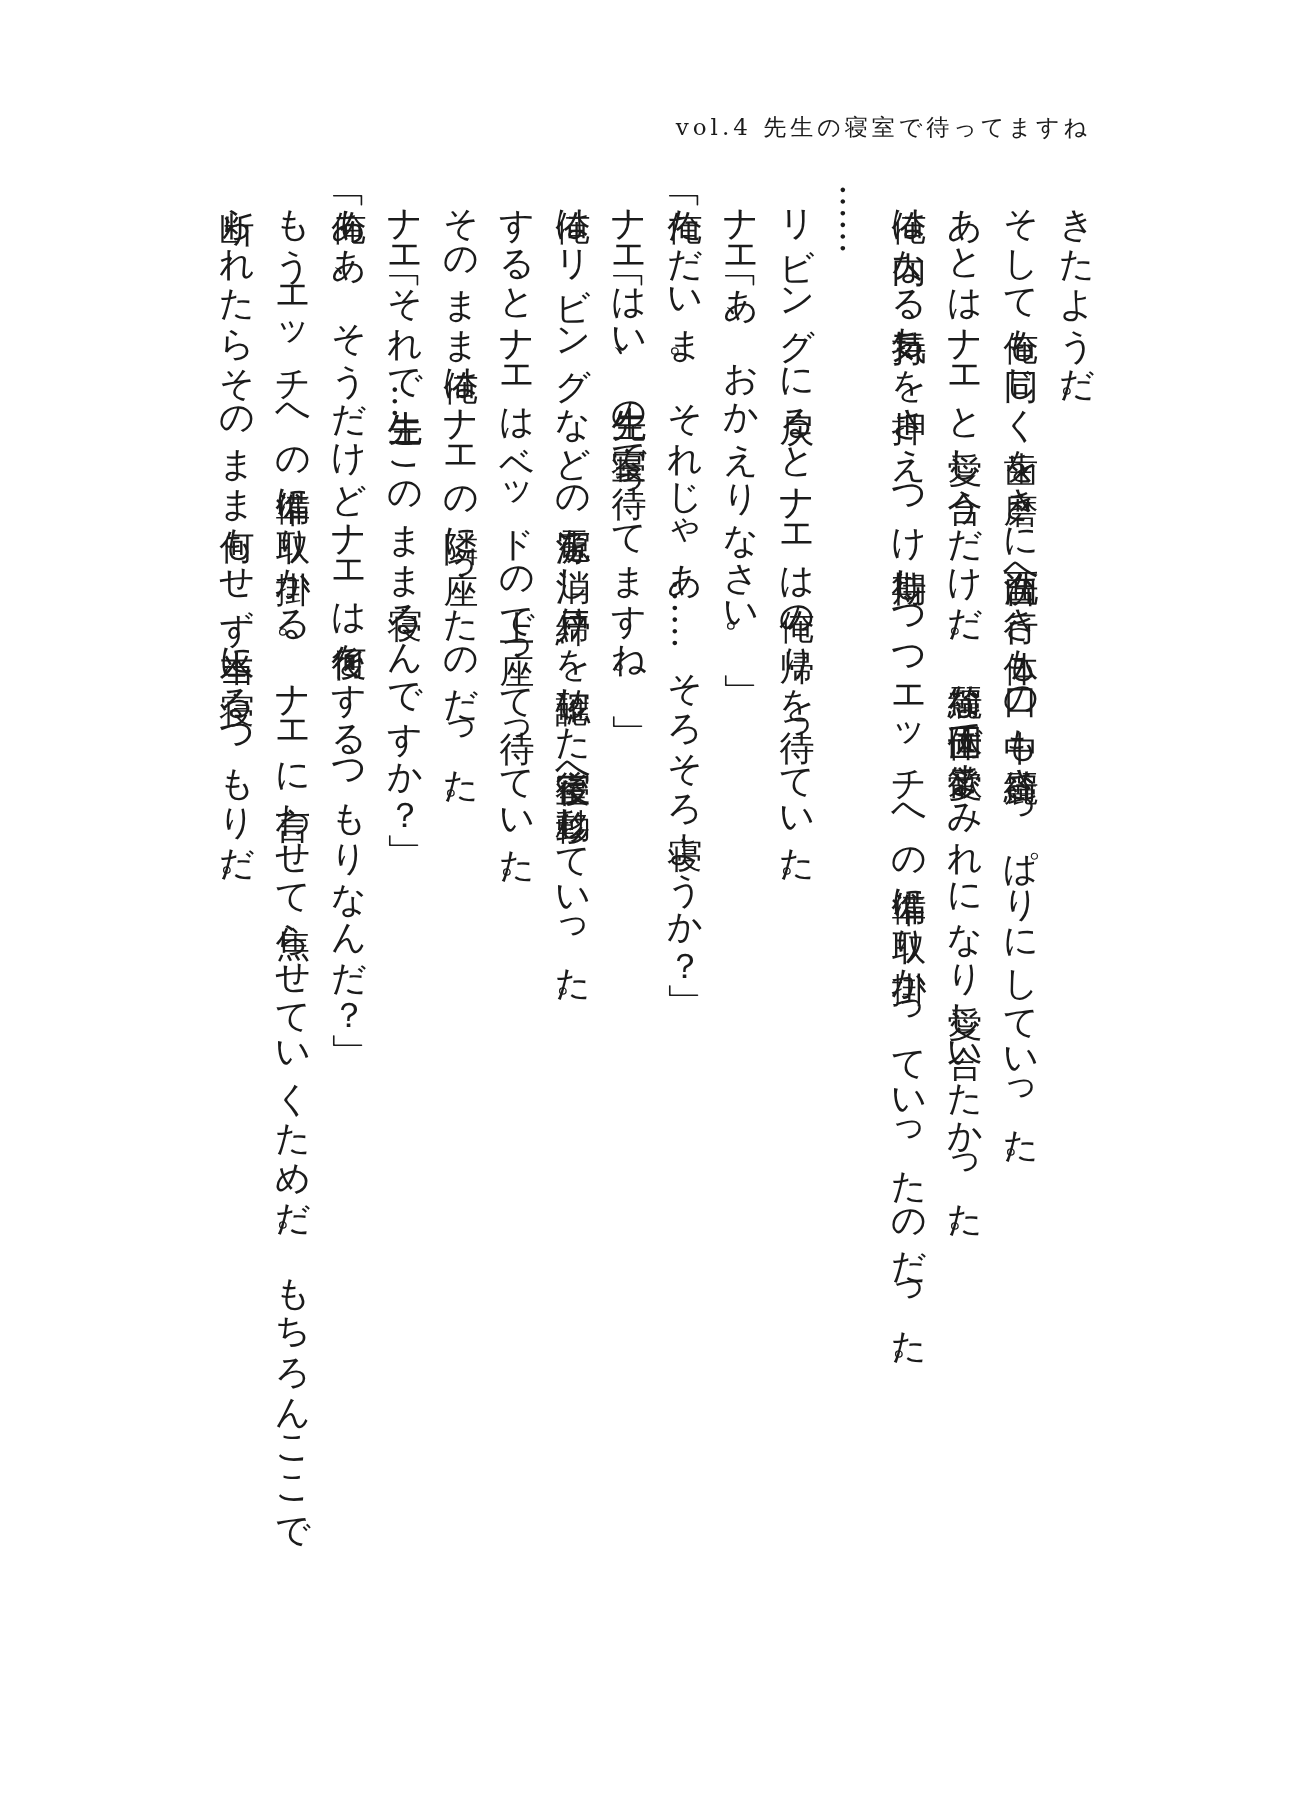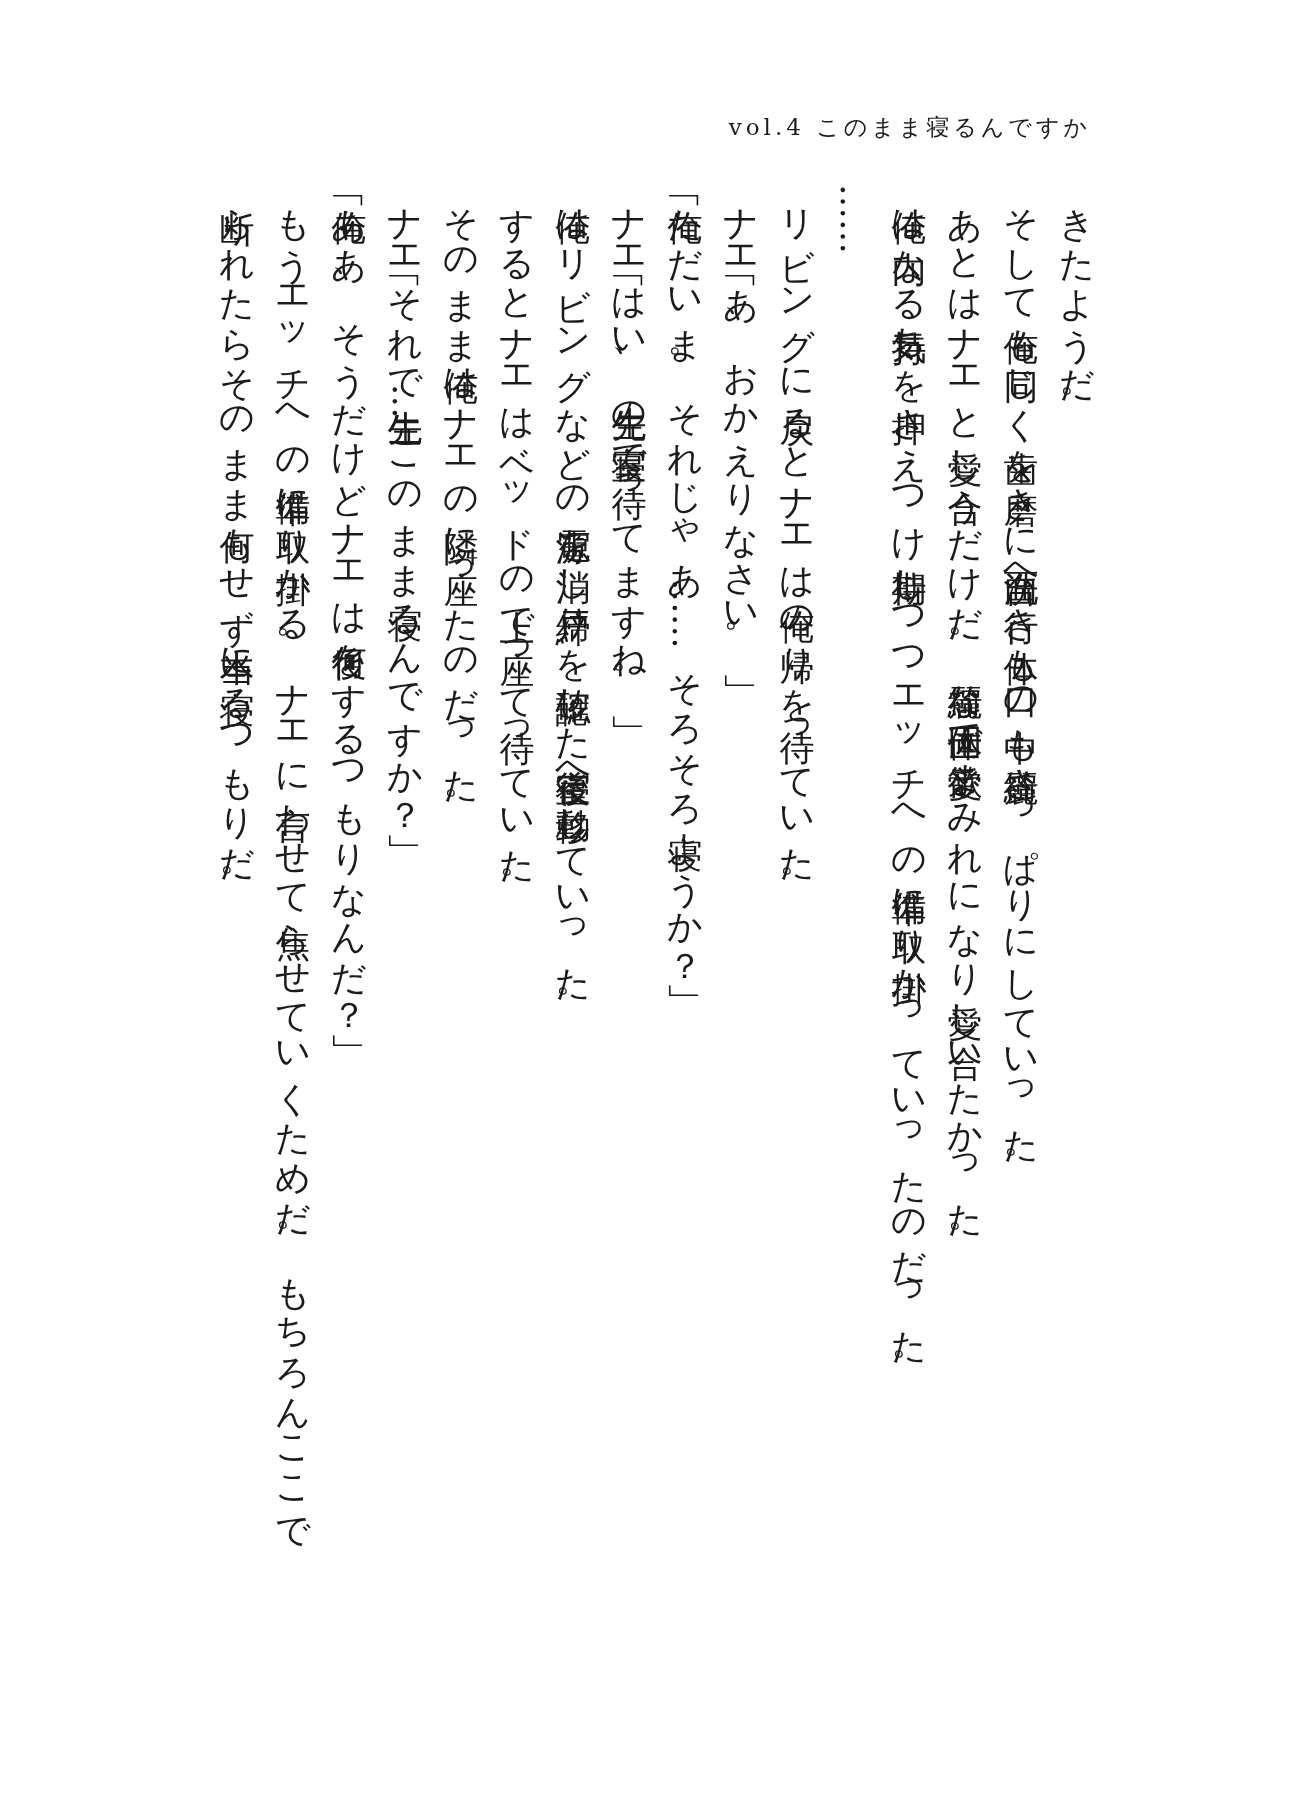--- a/index.html
+++ b/index.html
@@ -41,21 +41,21 @@
     margin: 0;
     padding: 0;
     white-space: nowrap;
   }
 </style>
 </head>
 <body>
 
 <div class="page">
 
-  <div class="header-title">vol.4 このまま寝るんですか</div>
+  <div class="header-title">vol.4 先生の寝室で待ってますね</div>
 
   <div class="vtext">
     <p>きたようだ。</p>
     <p>そして俺も同じく歯を磨きに洗面台へ行き体も口の中も綺麗さっぱりにしていった。</p>
     <p>あとはナエと愛し合うだけだ。綺麗な体同士で愛欲まみれになり愛し合いたかった。</p>
     <p>俺は内なる気持ちを押さえつけ期待しつつエッチへの準備に取り掛かっていったのだった。</p>
     <p>……</p>
     <p>リビングに戻るとナエは俺の帰りを待っていた。</p>
     <p>ナエ「あ、おかえりなさい。」</p>
     <p>俺「ただいま。それじゃあ……そろそろ寝ようか？」</p>

